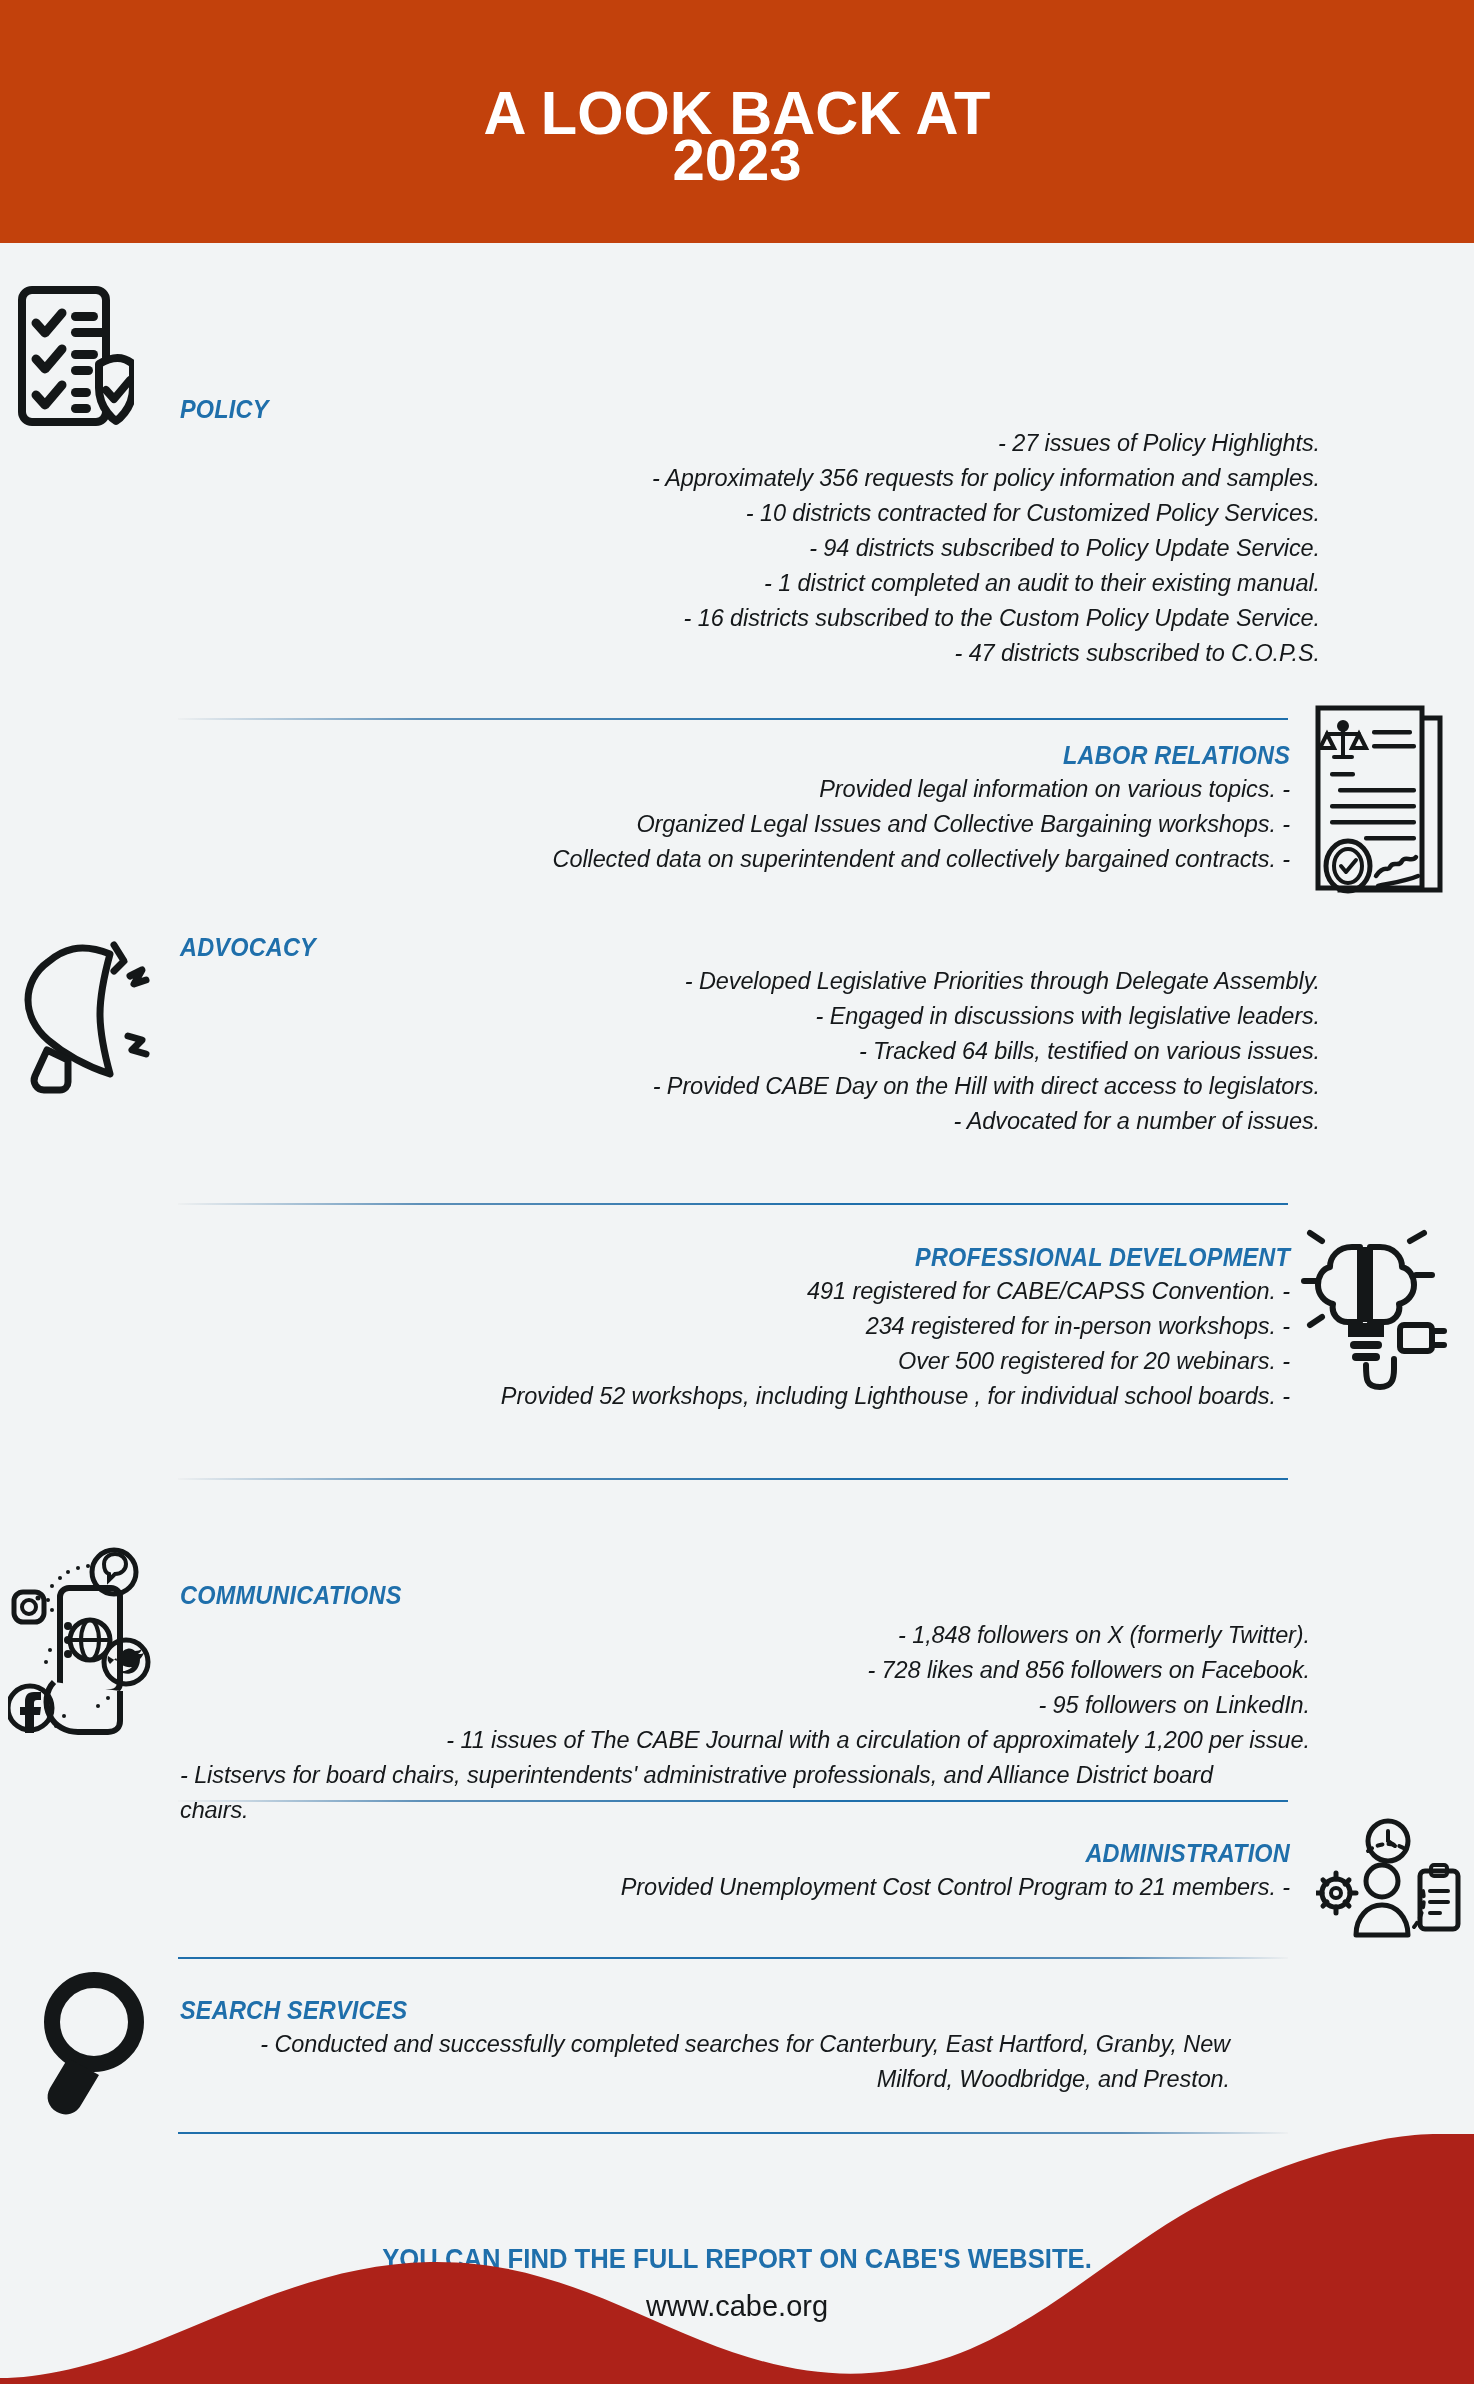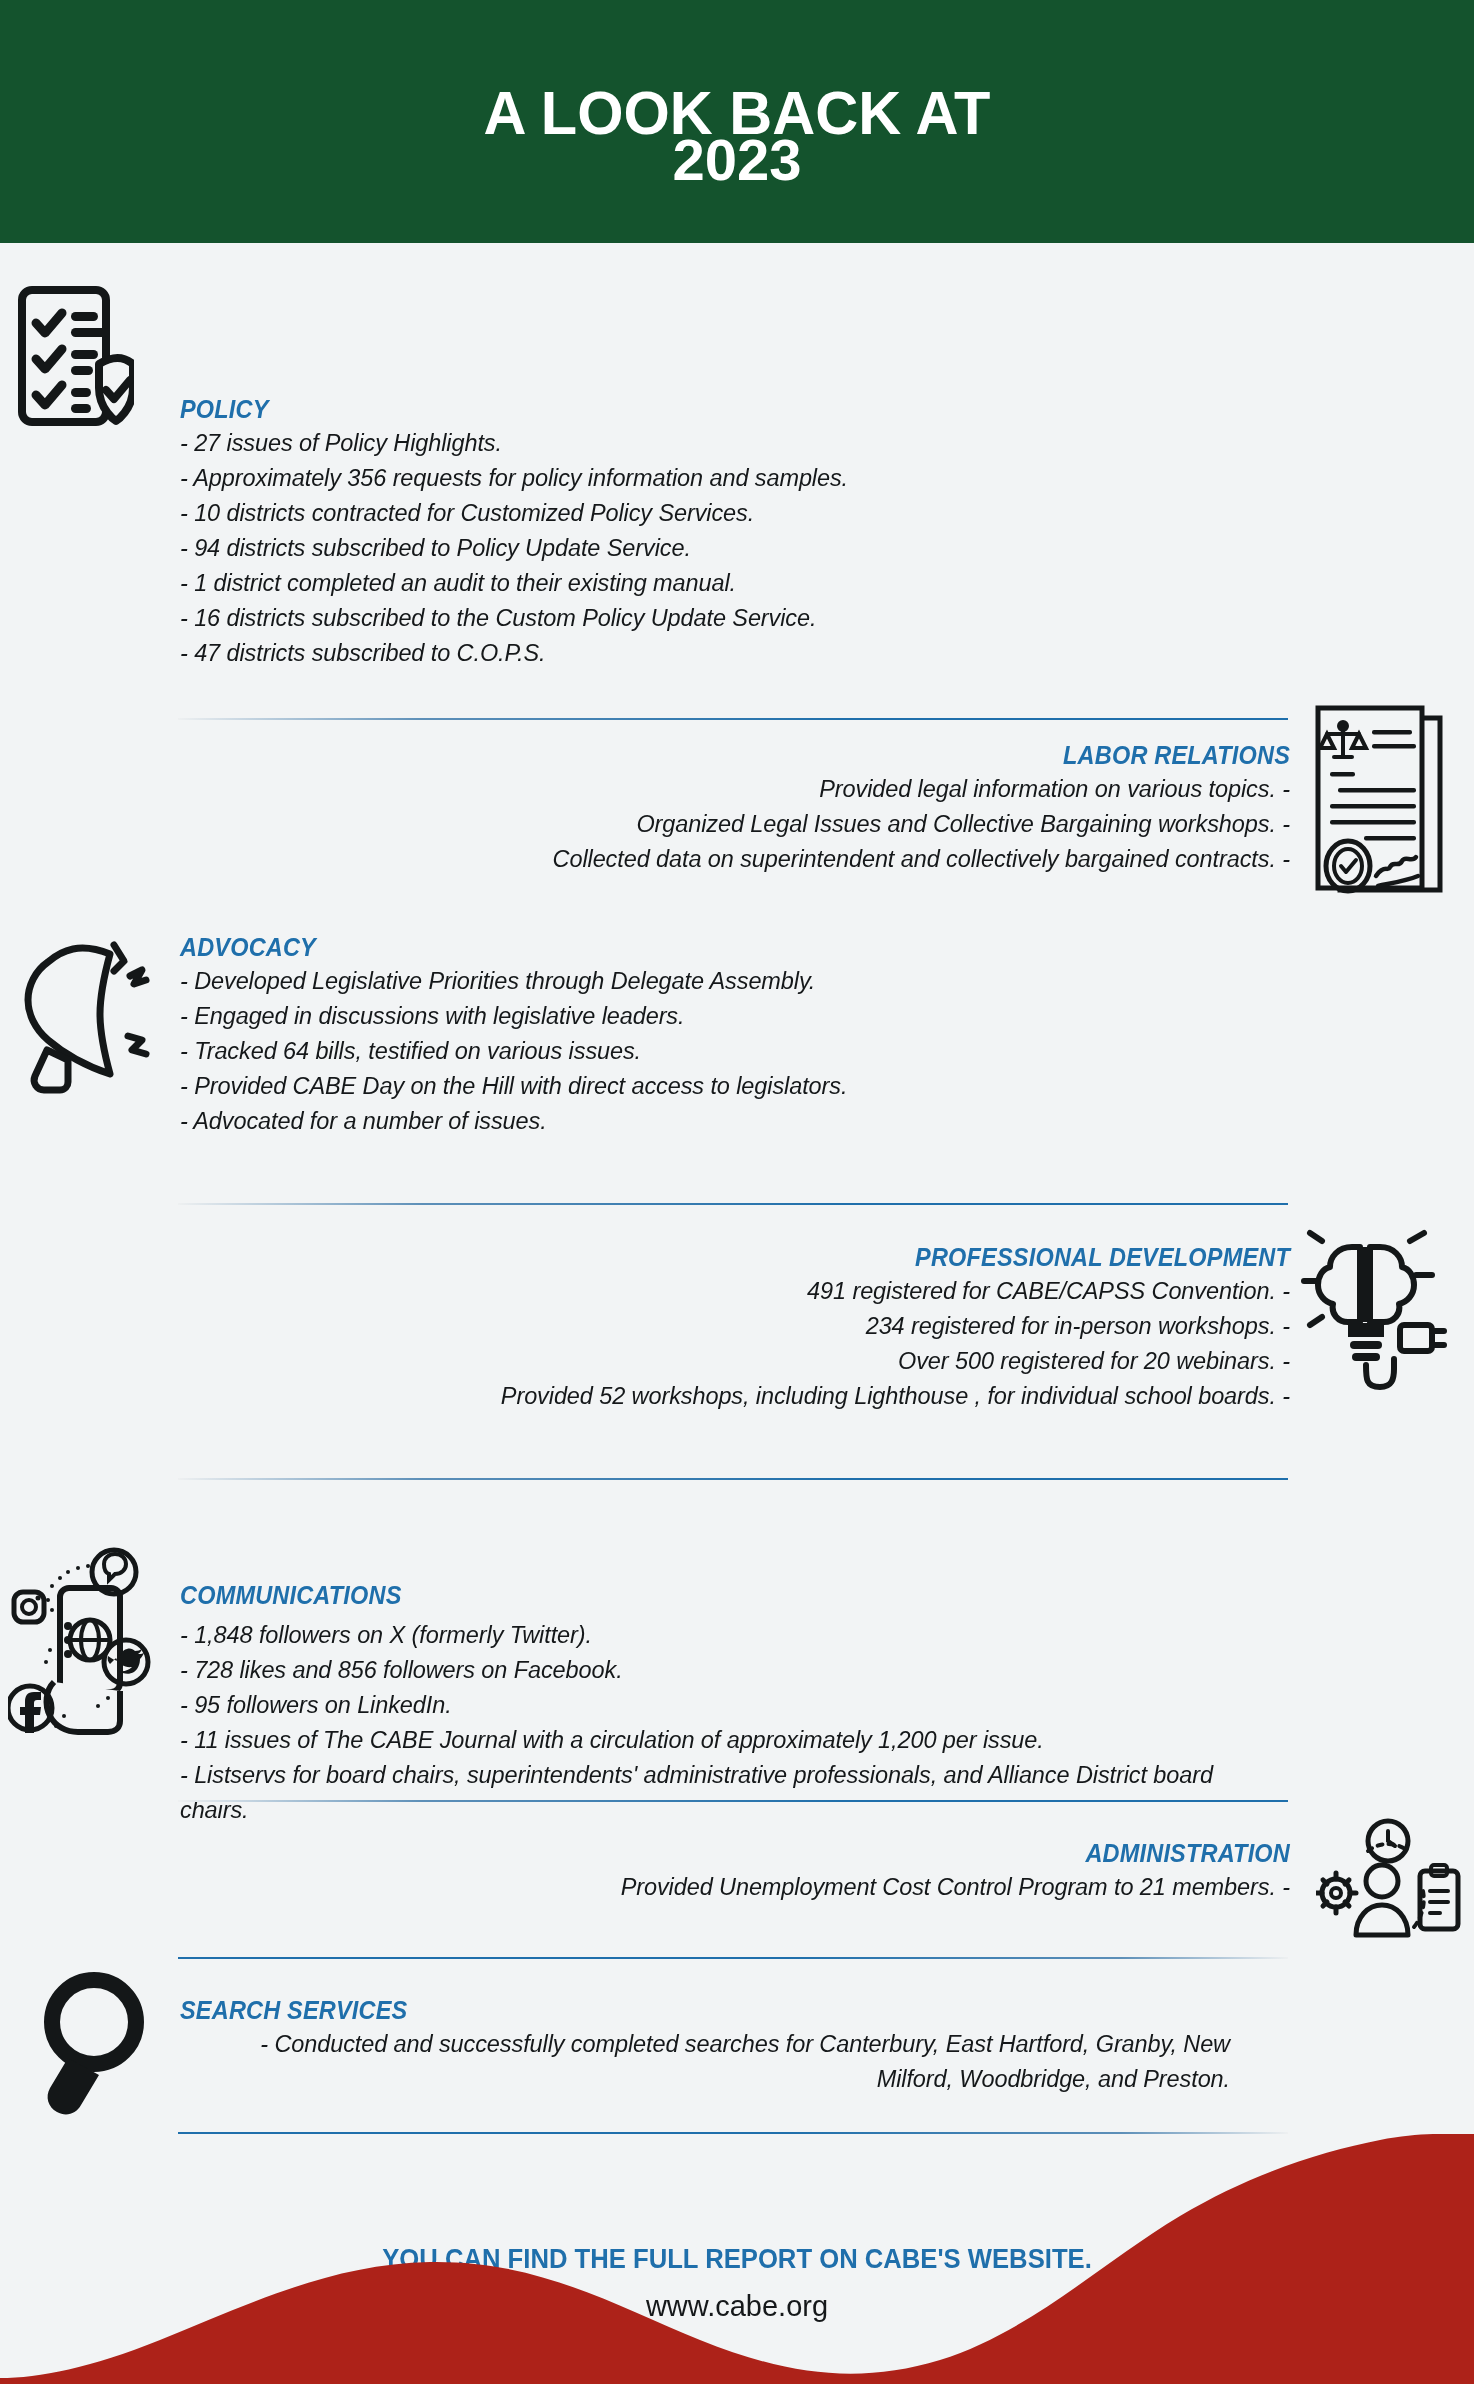--- a/index.html
+++ b/index.html
@@ -17,21 +17,21 @@
     background: #f2f4f5;
     overflow: hidden;
   }
 
   
   .header {
     position: absolute;
     left: 0; top: 0;
     width: 1474px;
     height: 243px;
-    background: #14532d;
+    background: #c2410c;
   }
   .header-title {
     position: absolute;
     left: 0;
     top: 78px;
     width: 1474px;
     text-align: center;
     color: #ffffff;
     font-family: "Liberation Sans", sans-serif;
     font-weight: bold;
@@ -65,21 +65,21 @@
   }
   .sec-head.left  { text-align: left;  transform-origin: left center; }
   .sec-head.right { text-align: right; transform-origin: right center; }
 
   .sec-body {
     color: #15181a;
     font-size: 23.5px;
     line-height: 35px;
     letter-spacing: -0.1px;
   }
-  .sec-body .ln { white-space: nowrap; }
+  .sec-body .ln { white-space: nowrap; text-align: right; }
   .sec-body.right { text-align: right; }
 
   .rule {
     position: absolute;
     height: 2px;
     background: linear-gradient(to right, #eef0f1 0%, #5d8fb8 22%, #1f6fab 60%, #1f6fab 100%);
   }
   .rule.fade-r {
     background: linear-gradient(to right, #1f6fab 0%, #1f6fab 55%, #5d8fb8 85%, #eef0f1 100%);
   }

